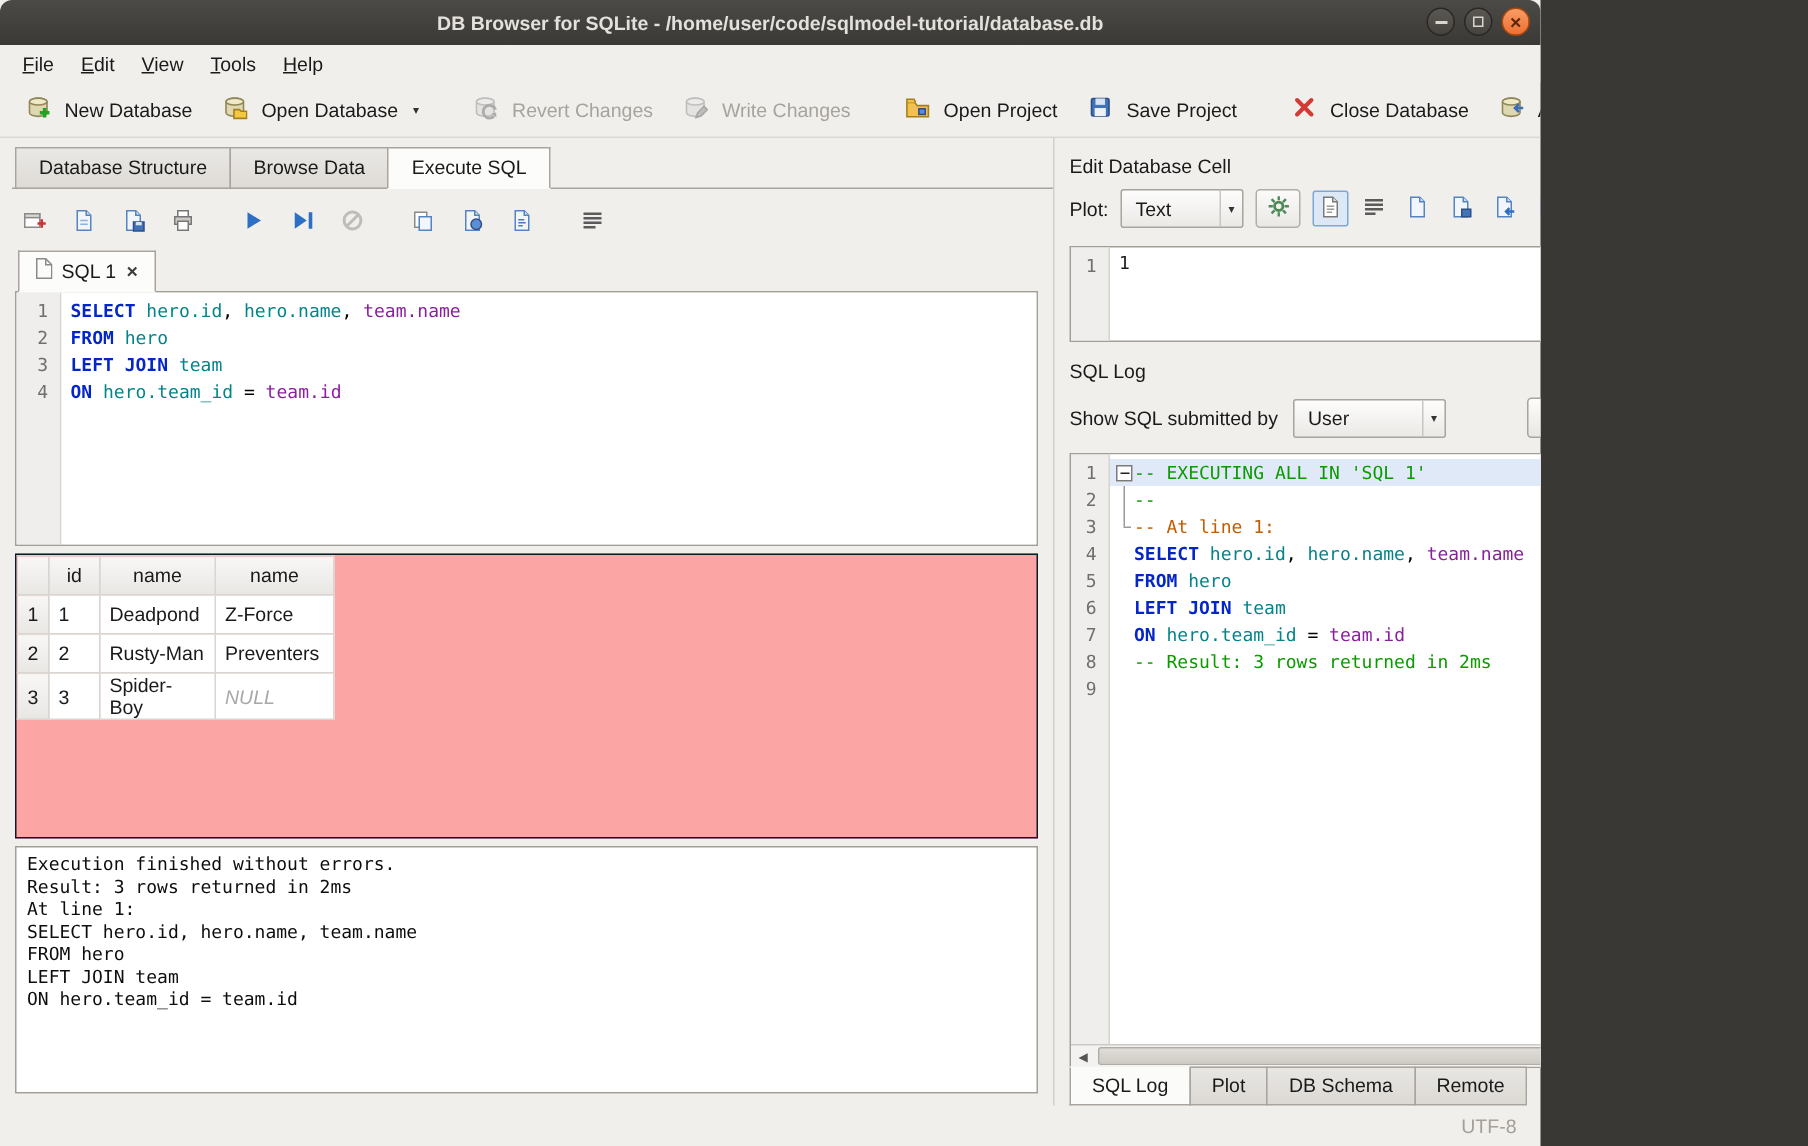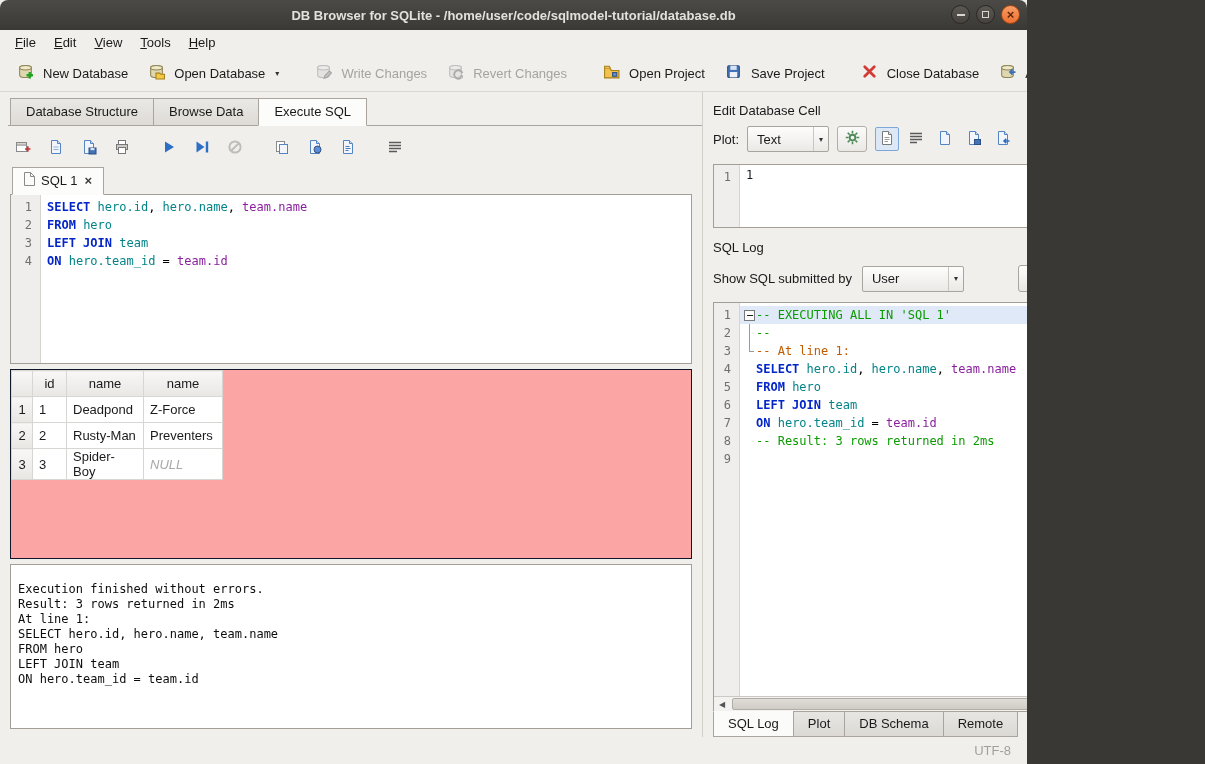--- a/index.html
+++ b/index.html
@@ -89,21 +89,21 @@
   .results th, .results td { border:1px solid #d8d6d2; height:26px; }
   .results th { background:linear-gradient(#f8f7f6,#e9e7e4); font-weight:normal; padding:1px 8px; }
   .results th.rn { width:21px; padding:1px 4px; }
   .results .c-id { width:34px; } .results .c-n1 { width:77px; } .results .c-n2 { width:79px; }
   .results td { padding:0 6px; background:#fff; }
   .results td.rn { background:linear-gradient(#f8f7f6,#e9e7e4); text-align:center; padding:0 6px; }
   .results td.nullv { color:#a8a8a8; font-style:italic; }
 
   
   .msg-frame { flex:1; border:1px solid #a39e96; background:#fff; margin:5px 0 8px; overflow:hidden; }
-  .msg { font:12px "DejaVu Sans Mono", monospace; line-height:15px; white-space:pre; padding:17px 7px; color:#0d0d0d; }
+  .msg { font:12px "DejaVu Sans Mono", monospace; line-height:15px; white-space:pre; padding:4px 7px; color:#0d0d0d; }
 
   
   .section-hdr { display:flex; align-items:center; height:20px; flex:none; }
   .dock-icons { margin-left:auto; display:flex; gap:5px; align-items:center; }
   .dockbtn { width:13px; height:13px; border:1px solid #b3afa9; background:#f5f3f1;
              display:flex; align-items:center; justify-content:center; font-size:9px; color:#555; line-height:1; }
   .float-glyph { width:6px; height:6px; border:1px solid #666; }
 
   .mode-row { display:flex; align-items:center; gap:8px; height:30px; flex:none; margin:4px 0 10px; }
   .combo { display:flex; align-items:center; border:1px solid #a8a49e; border-radius:2px; height:26px;
@@ -190,32 +190,32 @@
             <path d="M7.5 9.5h3.5l1 1h3.5v4.5h-8z" fill="#f5c842" stroke="#a5801c"></path>
           </svg></span>
       <span>Open Database</span>
       <span class="dd">▾</span>
     </div>
     <div class="tsep"></div>
     <div class="tbtn disabled">
       <span><svg width="17" height="17" viewBox="0 0 16 16">
             <path d="M2.5 4.5c0-1.3 2.5-2.2 5.5-2.2s5.5.9 5.5 2.2v7c0 1.3-2.5 2.2-5.5 2.2s-5.5-.9-5.5-2.2z" fill="#ded7b0" stroke="#8f8757"></path>
             <ellipse cx="8" cy="4.5" rx="5.5" ry="2.1" fill="#efe9c8" stroke="#8f8757"></ellipse>
-            <path d="M8.5 14.5l1-3 4-4 2 2-4 4z" fill="#5b8dd9" stroke="#33517e"></path>
-          </svg></span>
-      <span>Write Changes</span>
+            <path d="M14.5 9.5a4 4 0 1 0-1 4.2" fill="none" stroke="#cc3a3a" stroke-width="1.8"></path>
+            <path d="M15 14.5l-.2-3.2-3 .8z" fill="#cc3a3a"></path>
+          </svg></span>
+      <span>Revert Changes</span>
     </div>
     <div class="tbtn disabled">
       <span><svg width="17" height="17" viewBox="0 0 16 16">
             <path d="M2.5 4.5c0-1.3 2.5-2.2 5.5-2.2s5.5.9 5.5 2.2v7c0 1.3-2.5 2.2-5.5 2.2s-5.5-.9-5.5-2.2z" fill="#ded7b0" stroke="#8f8757"></path>
             <ellipse cx="8" cy="4.5" rx="5.5" ry="2.1" fill="#efe9c8" stroke="#8f8757"></ellipse>
-            <path d="M14.5 9.5a4 4 0 1 0-1 4.2" fill="none" stroke="#cc3a3a" stroke-width="1.8"></path>
-            <path d="M15 14.5l-.2-3.2-3 .8z" fill="#cc3a3a"></path>
-          </svg></span>
-      <span>Revert Changes</span>
+            <path d="M8.5 14.5l1-3 4-4 2 2-4 4z" fill="#5b8dd9" stroke="#33517e"></path>
+          </svg></span>
+      <span>Write Changes</span>
     </div>
     <div class="tsep"></div>
     <div class="tbtn">
       <span><svg width="17" height="17" viewBox="0 0 16 16">
             <path d="M1.5 5h5l1.5 2h7v7H1.5z" fill="#f2c14e" stroke="#a5801c"></path>
             <path d="M1.5 5V3h4.5l1 2" fill="#f2c14e" stroke="#a5801c"></path>
             <rect x="9" y="9" width="4" height="3.5" fill="#5b8dd9" stroke="#33517e"></rect>
           </svg></span>
       <span>Open Project</span>
     </div>

